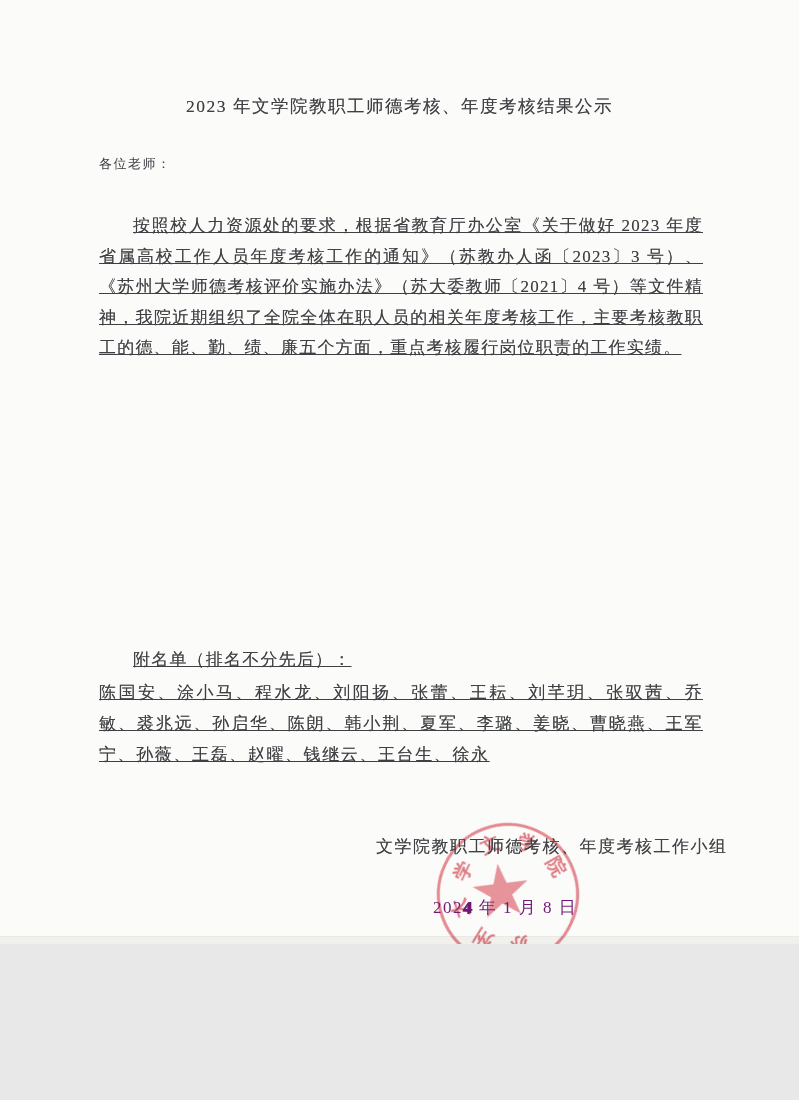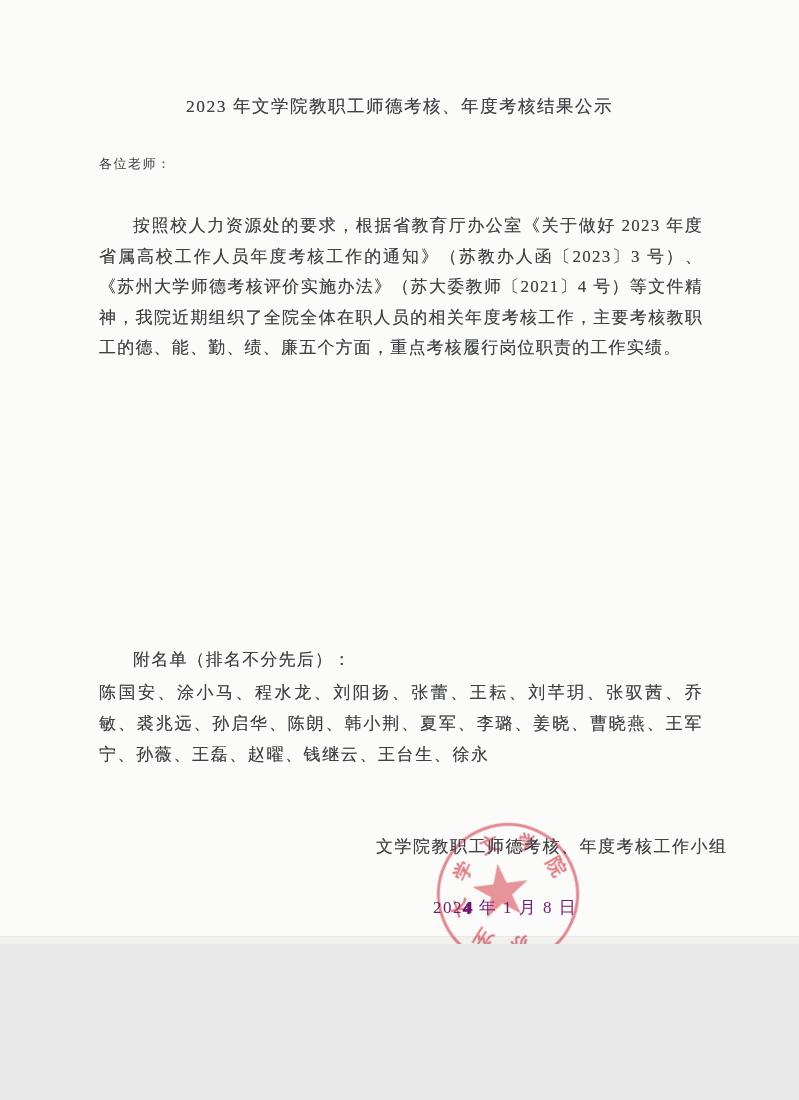--- a/index.html
+++ b/index.html
@@ -24,20 +24,21 @@
   }
   .salutation{
     position:absolute;top:155px;left:99px;
     font-size:13px;letter-spacing:1.5px;
   }
   .body-text{
     position:absolute;left:99px;width:604px;
     font-size:17px;line-height:30.6px;letter-spacing:1.2px;
     text-align:justify;
     text-shadow:0 0 .4px rgba(60,60,63,.5);
+    text-decoration:underline;
   }
   .para1{top:211px;text-indent:2em;}
   .para2{top:402px;text-indent:2em;}
   .appendix-label{top:645px;text-indent:2em;}
   .name-list{top:677px;line-height:31px;letter-spacing:1.6px;}
   .signature{
     position:absolute;top:835px;left:348px;
     font-size:17px;letter-spacing:1.5px;
     text-shadow:0 0 .4px rgba(60,60,63,.5);
     z-index:3;

